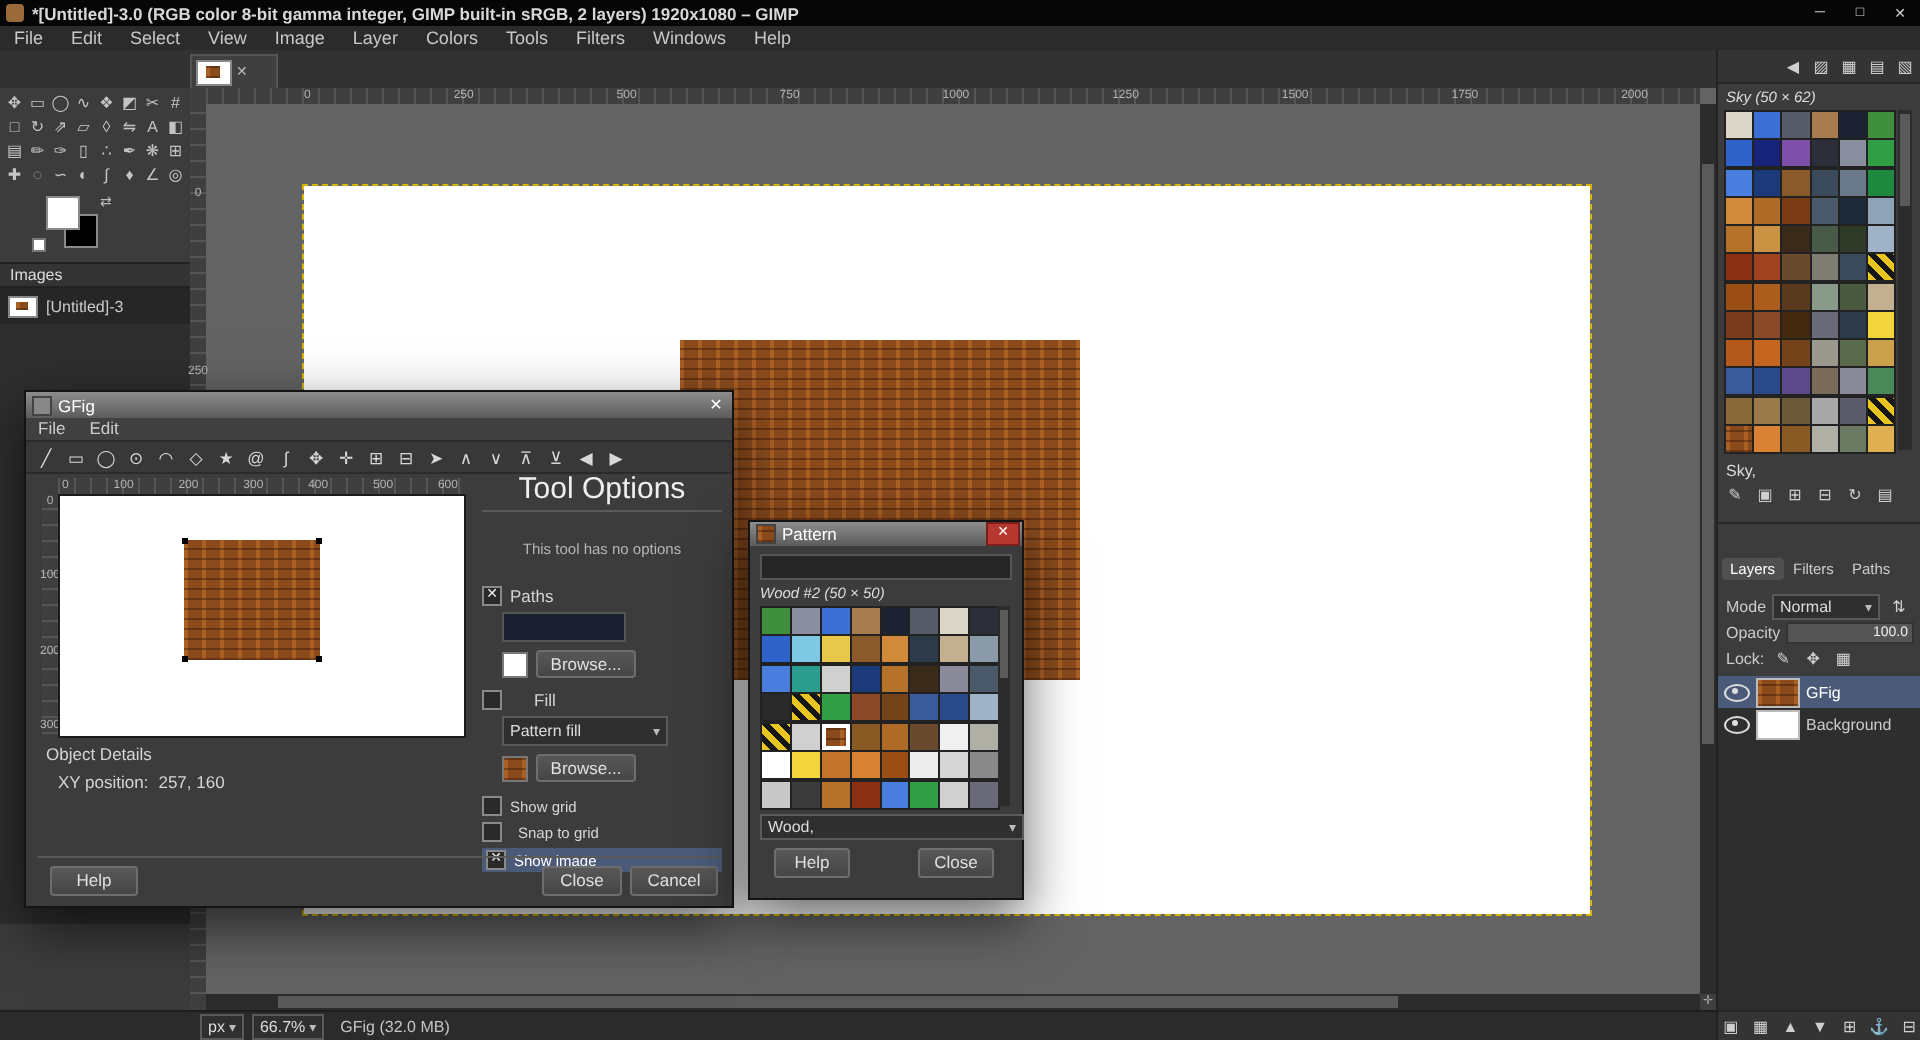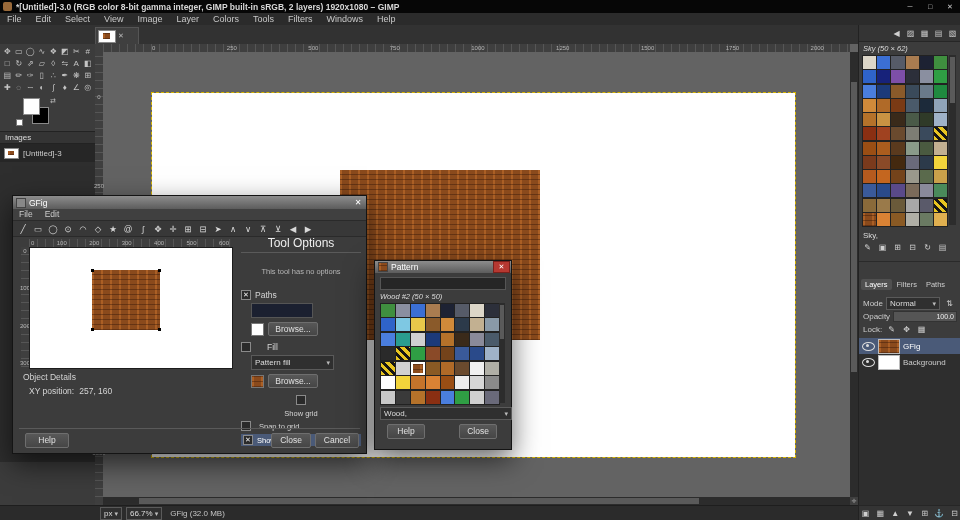--- a/index.html
+++ b/index.html
@@ -392,21 +392,21 @@
     <span class="handle" style="left:61px;top:80px;"></span>
       <span class="handle" style="left:128px;top:80px;"></span>
   </div>
   <div class="abs lbl" style="left:10px;top:176px;">Object Details</div>
   <div class="abs flex" style="left:16px;top:190px;gap:5px;">
     <span class="lbl">XY position:</span>
     <span class="lbl">257, 160</span>
   </div>
 
   <div class="abs" style="left:228px;top:40px;width:120px;">
-    <div style="text-align:center;font-size:12px;color:#eee;border-bottom:1px solid #5a5a5a;padding-bottom:2px;">Tool Options</div>
+    <div style="text-align:center;font-size:15px;color:#eee;border-bottom:1px solid #5a5a5a;padding-bottom:2px;">Tool Options</div>
     <div style="text-align:center;font-size:7.5px;color:#b5b5b5;margin-top:14px;">This tool has no options</div>
     <div class="flex" style="margin-top:14px;gap:4px;">
       <span class="cb checked"></span>
       <span class="lbl">Paths</span>
     </div>
     <div style="margin:3px 0 0 10px;width:60px;height:13px;background:#1b2030;border:1px solid #555;"></div>
     <div class="flex" style="margin:4px 0 0 10px;gap:4px;">
       <span style="width:11px;height:11px;background:#fff;border:1px solid #777;"></span>
       <span class="btn" style="width:48px;height:12px;">Browse...</span>
     </div>
@@ -415,21 +415,21 @@
       <span class="lbl">Fill</span>
     </div>
     <div class="select" style="margin:3px 0 0 10px;width:75px;height:13px;">
       <span>Pattern fill</span>
         <span class="dd-arrow"></span>
     </div>
     <div class="flex" style="margin:4px 0 0 10px;gap:4px;">
       <span class="wood" style="width:11px;height:11px;border:1px solid #777;display:inline-block;"></span>
       <span class="btn" style="width:48px;height:12px;">Browse...</span>
     </div>
-    <div class="flex" style="margin-top:7px;gap:4px;flex-direction:column;">
+    <div class="flex" style="margin-top:7px;gap:4px;">
       <span class="cb"></span>
       <span class="lbl" style="font-size:7.5px;">Show grid</span>
     </div>
     <div class="flex" style="margin-top:3px;gap:8px;">
       <span class="cb"></span>
       <span class="lbl" style="font-size:7.5px;">Snap to grid</span>
     </div>
     <div class="flex" style="margin-top:3px;gap:4px;background:#4a5a78;padding:1px 2px;">
       <span class="cb checked"></span>
       <span class="lbl" style="font-size:7.5px;color:#fff;">Show image</span>

